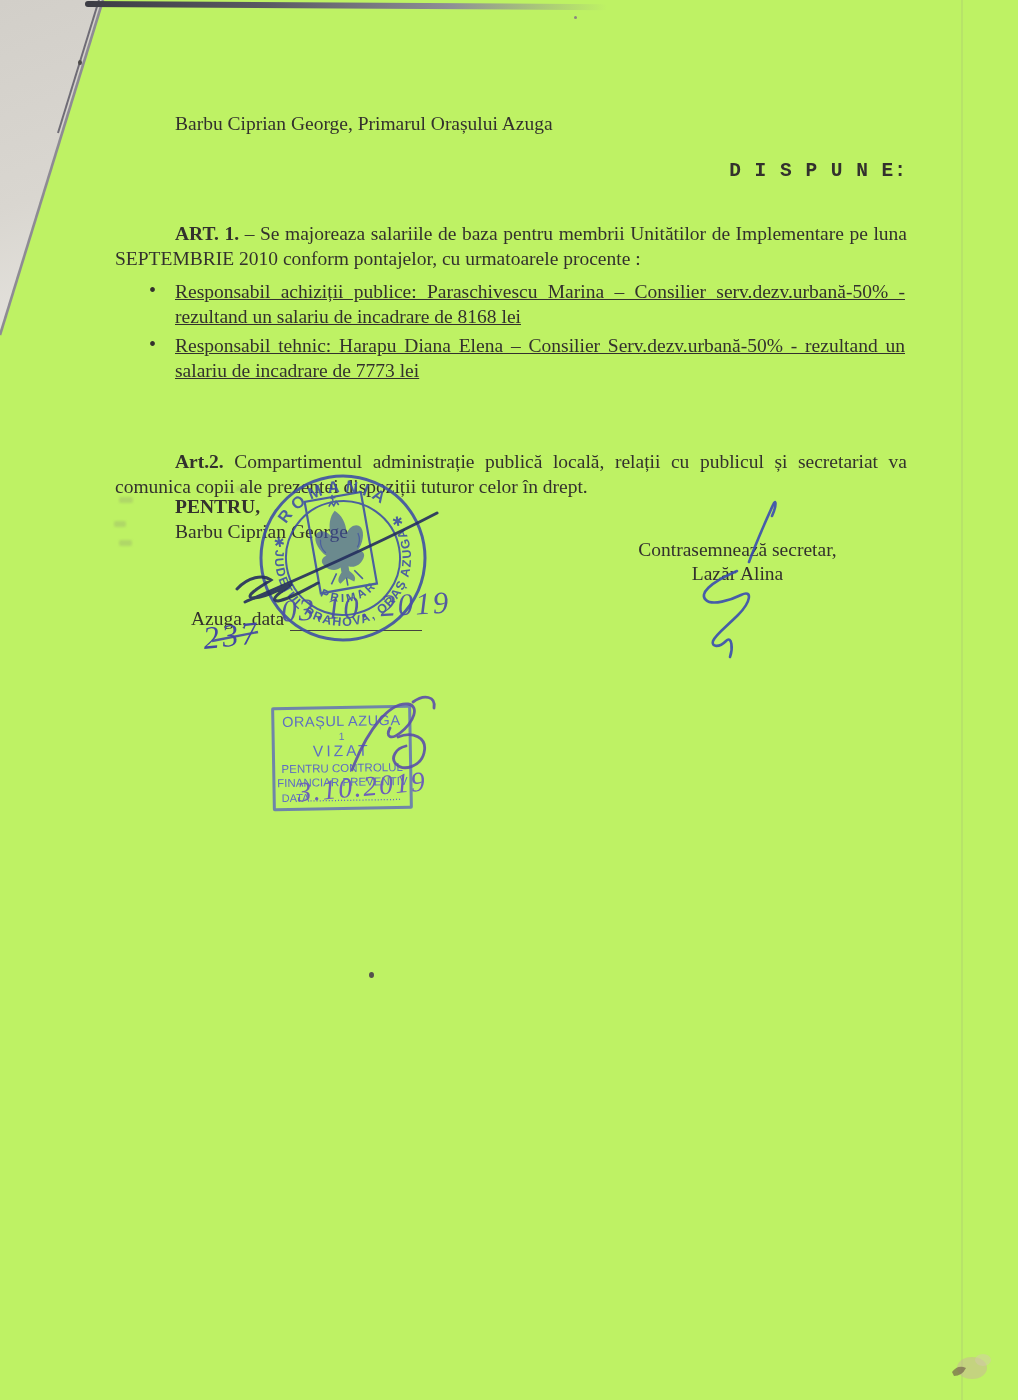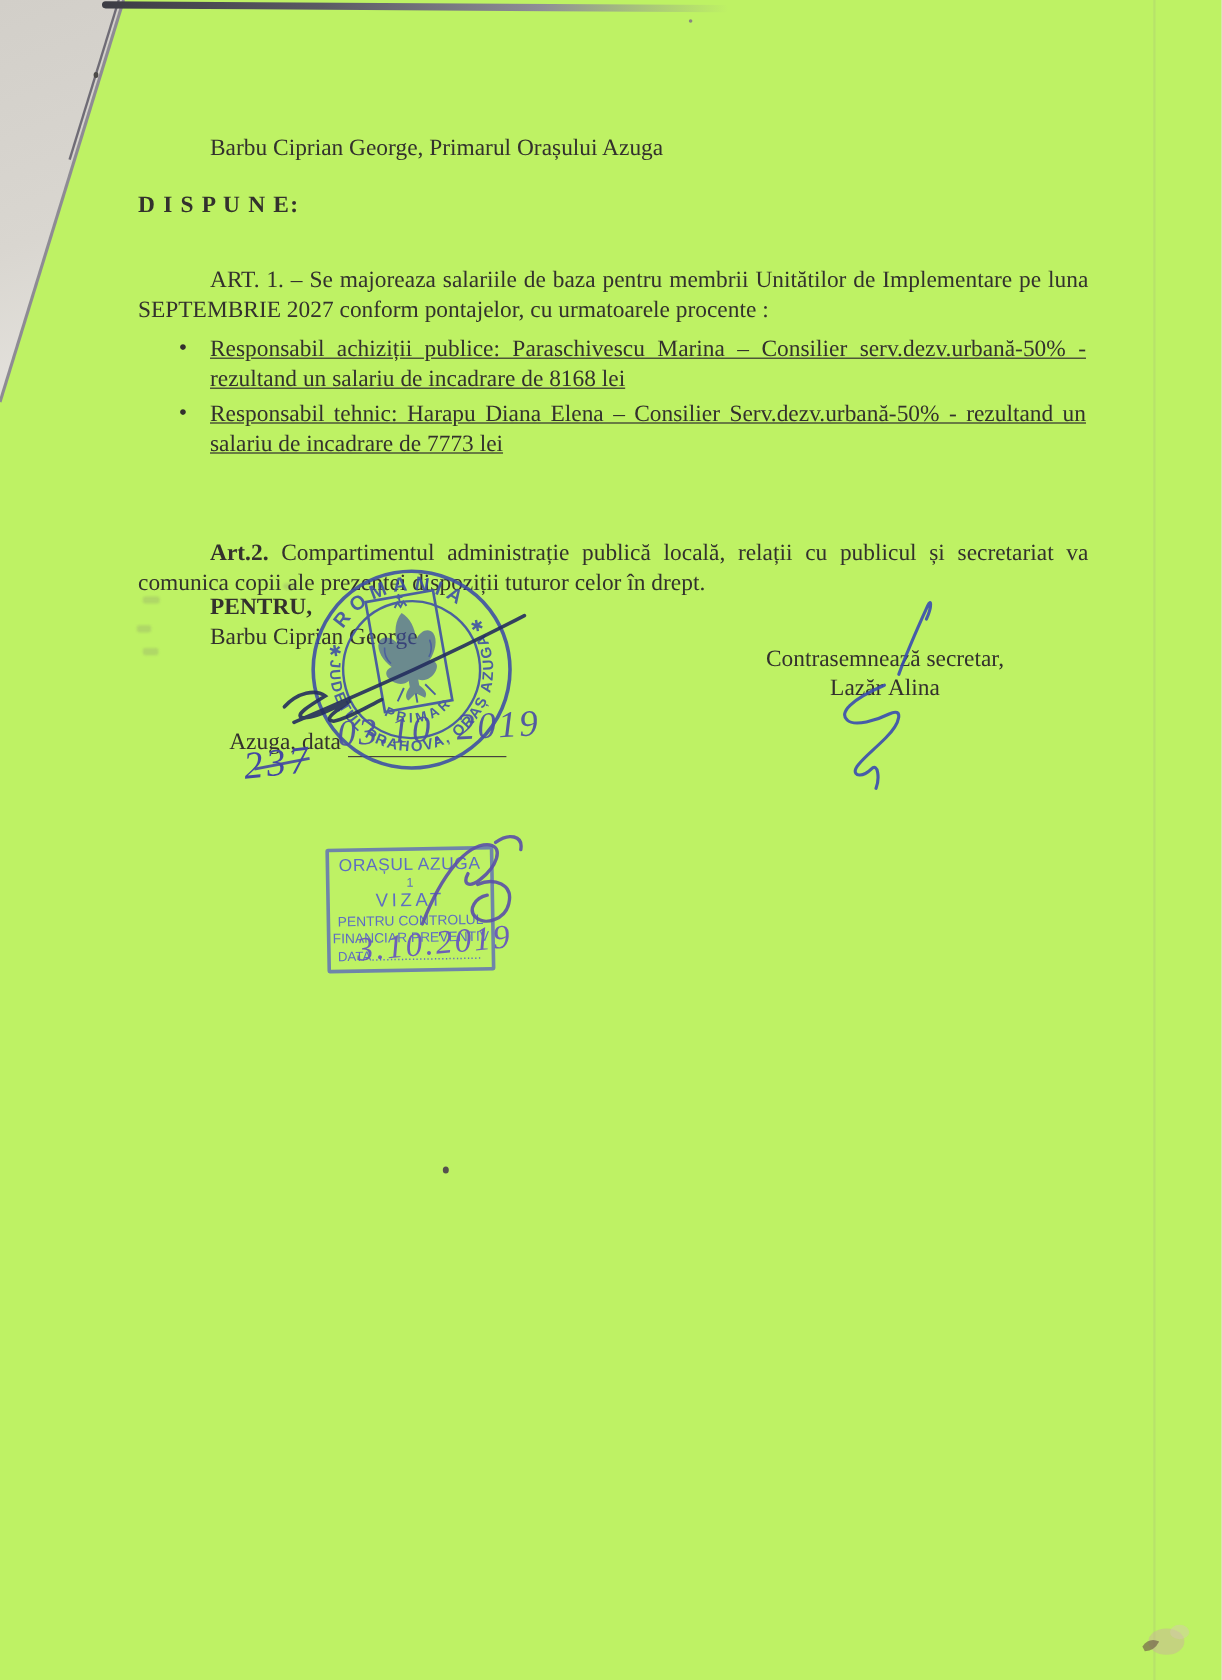--- a/index.html
+++ b/index.html
@@ -19,21 +19,21 @@
     position:absolute;left:85px;top:1px;width:522px;height:6px;z-index:1;
     background:linear-gradient(to right,#3c3c44 0%,#5a5a63 35%,#8e8e96 70%,rgba(150,150,158,0) 100%);
     transform:rotate(0.35deg);transform-origin:left top;border-radius:3px;
   }
   .scanner-streak{position:absolute;left:961px;top:0;width:2px;height:1400px;background:rgba(140,140,145,0.14);z-index:1;}
   .speck{position:absolute;border-radius:50%;z-index:2;}
   .ghost{position:absolute;background:rgba(125,122,115,0.22);filter:blur(1px);border-radius:2px;z-index:1;}
   
   .print{position:absolute;z-index:3;font-size:19.5px;line-height:25px;}
   .issuer{left:175px;top:111px;}
-  .dispune{left:115px;top:159px;width:792px;text-align:left;font-weight:bold;letter-spacing:1px;}
+  .dispune{left:115px;top:159px;width:792px;text-align:right;font-weight:bold;letter-spacing:1px;font-family:Liberation Mono, monospace;}
   .art1{left:115px;top:201px;width:792px;text-align:justify;text-indent:60px;}
   .bullets{left:147px;top:279px;width:758px;margin:0;padding:0;list-style:none;}
   .bullets li{position:relative;padding-left:28px;text-align:justify;text-decoration:underline;}
   .bullets li + li{margin-top:4px;}
   .bullets li::before{content:"\2022";position:absolute;left:2px;top:-1px;font-size:20px;}
   .art2{left:115px;top:429px;width:792px;text-align:justify;text-indent:60px;}
   .primar-role{left:175px;top:494px;font-weight:bold;}
   .primar-name{left:175px;top:519px;}
   .contra{left:630px;top:538px;width:215px;text-align:center;line-height:24px;}
   .line-row{display:flex;align-items:flex-end;margin-left:16px;}
@@ -81,21 +81,21 @@
   <div class="speck" style="left:574px;top:16px;width:3px;height:3px;background:#8a8880;"></div>
   <div class="ghost" style="left:119px;top:497px;width:14px;height:6px;"></div>
   <div class="ghost" style="left:114px;top:521px;width:12px;height:6px;"></div>
   <div class="ghost" style="left:119px;top:540px;width:13px;height:6px;"></div>
   <div class="ghost" style="left:236px;top:486px;width:10px;height:5px;"></div>
 
   <div class="print issuer">Barbu Ciprian George, Primarul Orașului Azuga</div>
 
   <div class="print dispune">D I S P U N E:</div>
 
-  <p class="print art1"><span style="font-weight:normal">ART. 1.</span><span> – Se majoreaza salariile de baza pentru membrii Unitătilor de Implementare pe luna SEPTEMBRIE 2027 conform pontajelor, cu urmatoarele procente :</span></p>
+  <p class="print art1"><span style="font-weight:bold">ART. 1.</span><span> – Se majoreaza salariile de baza pentru membrii Unitătilor de Implementare pe luna SEPTEMBRIE 2010 conform pontajelor, cu urmatoarele procente :</span></p>
 
   <ul class="print bullets">
     <li>Responsabil achiziții publice: Paraschivescu Marina – Consilier serv.dezv.urbană-50% - rezultand un salariu de incadrare de 8168 lei</li>
     <li>Responsabil tehnic: Harapu Diana Elena – Consilier Serv.dezv.urbană-50% - rezultand un salariu de incadrare de 7773 lei</li>
   </ul>
 
   <p class="print art2"><span style="font-weight:bold">Art.2.</span><span> Compartimentul administrație publică locală, relații cu publicul și secretariat va comunica copii ale prezentei dispoziții tuturor celor în drept.</span></p>
 
   <div class="print primar-role">PENTRU,</div>
   <div class="print primar-name">Barbu Ciprian George</div>

